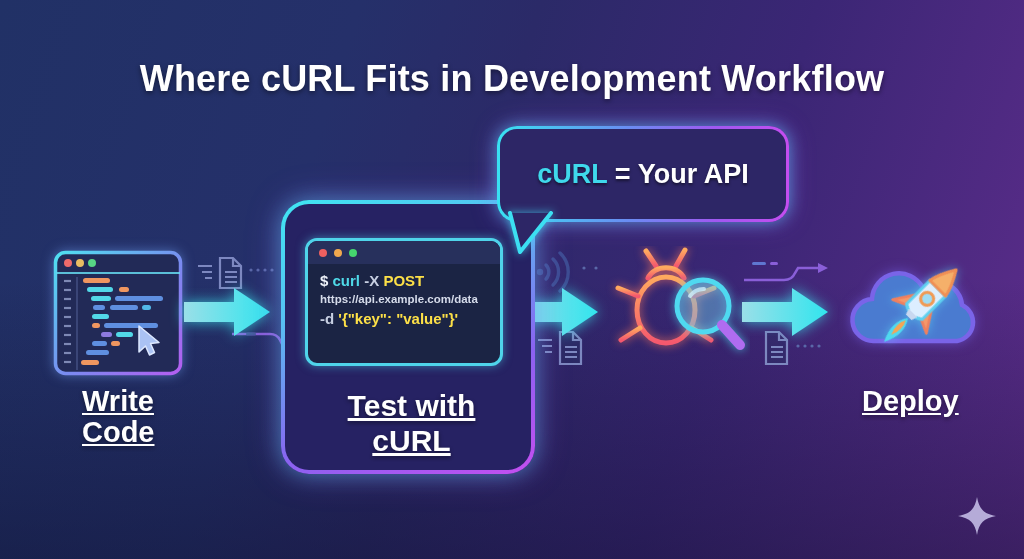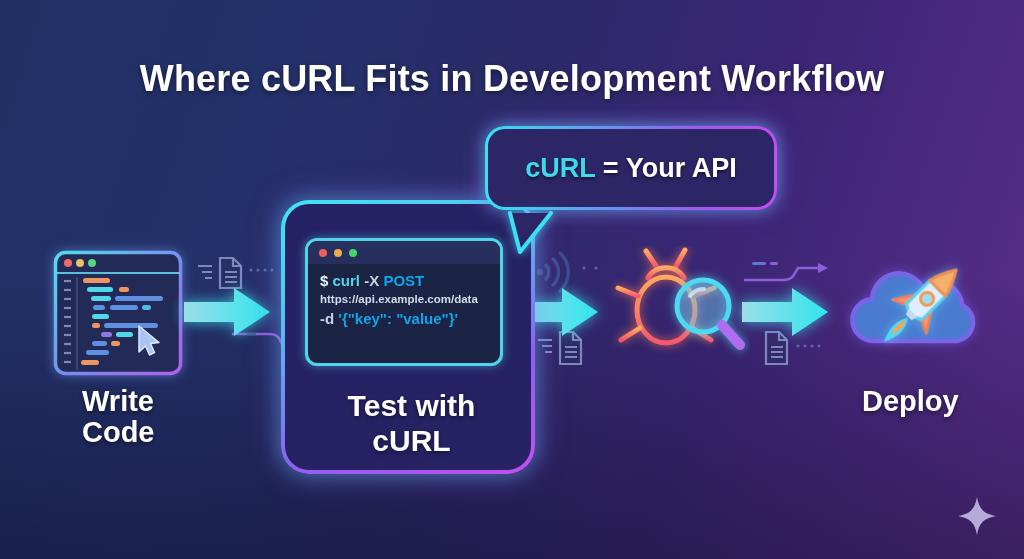--- a/index.html
+++ b/index.html
@@ -10,21 +10,21 @@
       linear-gradient(180deg, rgba(10,12,40,0) 50%, rgba(10,12,40,0.42) 100%),
       linear-gradient(108deg, #213166 0%, #25306a 30%, #2b2a68 45%, #3b2675 68%, #5e2d8c 100%);
   }
   .title{
     position:absolute;top:58px;left:0;width:100%;text-align:center;
     color:#ffffff;font-size:36px;font-weight:700;letter-spacing:.2px;
     text-shadow:0 2px 5px rgba(0,0,0,.45);
   }
   
   .bubble{
-    position:absolute;left:485px;top:126px;width:292px;height:84px;
+    position:absolute;left:497px;top:126px;width:292px;height:96px;
     padding:3px;border-radius:20px;z-index:5;box-sizing:border-box;
     background:linear-gradient(90deg,#38e2f2 0%,#6a8cf2 45%,#a058f0 75%,#c44df0 100%);
     box-shadow:0 0 16px rgba(70,220,250,.55), 0 0 26px rgba(180,80,250,.40);
   }
   .bubble-inner{
     width:100%;height:100%;border-radius:17px;background:#2d2666;
     display:flex;flex-direction:column;align-items:center;justify-content:center;
   }
   .bubble-line{color:#fff;font-size:27px;font-weight:700;line-height:31px;
     text-shadow:0 2px 3px rgba(0,0,0,.5);white-space:pre;}
@@ -43,24 +43,24 @@
     position:absolute;left:20px;top:34px;width:198px;height:128px;
     border:3px solid #4fd4ea;border-radius:12px;background:#1b2444;
     box-shadow:0 0 10px rgba(80,215,240,.5);box-sizing:border-box;overflow:hidden;
   }
   .t-bar{height:23px;background:#27305c;display:flex;align-items:center;gap:7px;padding-left:11px;}
   .t-dot{width:8px;height:8px;border-radius:50%;}
   .t-body{padding:6px 0 0 12px;}
   .t-l1{font-size:15px;font-weight:700;line-height:21px;white-space:pre;}
   .t-l2{font-size:11.5px;font-weight:700;line-height:17px;color:#d5dbea;white-space:pre;}
   .t-l3{font-size:15px;font-weight:700;line-height:21px;white-space:pre;}
-  .t-prompt{color:#eef2fa;} .t-cmd{color:#4fd9e8;} .t-flag{color:#c7cfe2;} .t-orange{color:#0ea5e9;}
+  .t-prompt{color:#eef2fa;} .t-cmd{color:#4fd9e8;} .t-flag{color:#c7cfe2;} .t-orange{color:#fde047;}
   
   .lbl{position:absolute;color:#fff;font-weight:700;font-size:29px;line-height:31px;
-       text-shadow:0 2px 4px rgba(0,0,0,.45);}
+       text-shadow:0 2px 4px rgba(0,0,0,.45);text-decoration:underline;}
   .lbl-test{left:7px;right:0;top:184px;text-align:center;font-size:30px;line-height:35px;}
   
   .abs{position:absolute;}
   .glow-cyan{filter:drop-shadow(0 0 7px rgba(60,230,240,.75));}
   .glow-warm{filter:drop-shadow(0 0 6px rgba(255,110,90,.7));}
   .glow-soft{filter:drop-shadow(0 0 6px rgba(120,170,255,.5));}
 </style>
 </head>
 <body>
 

